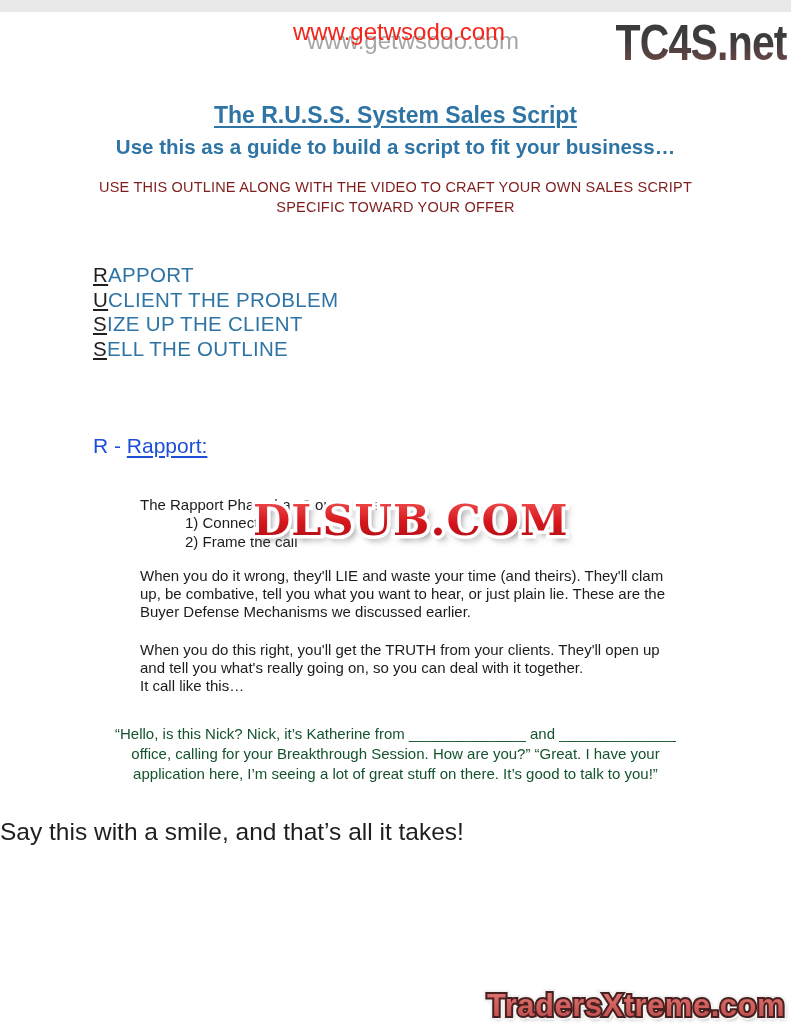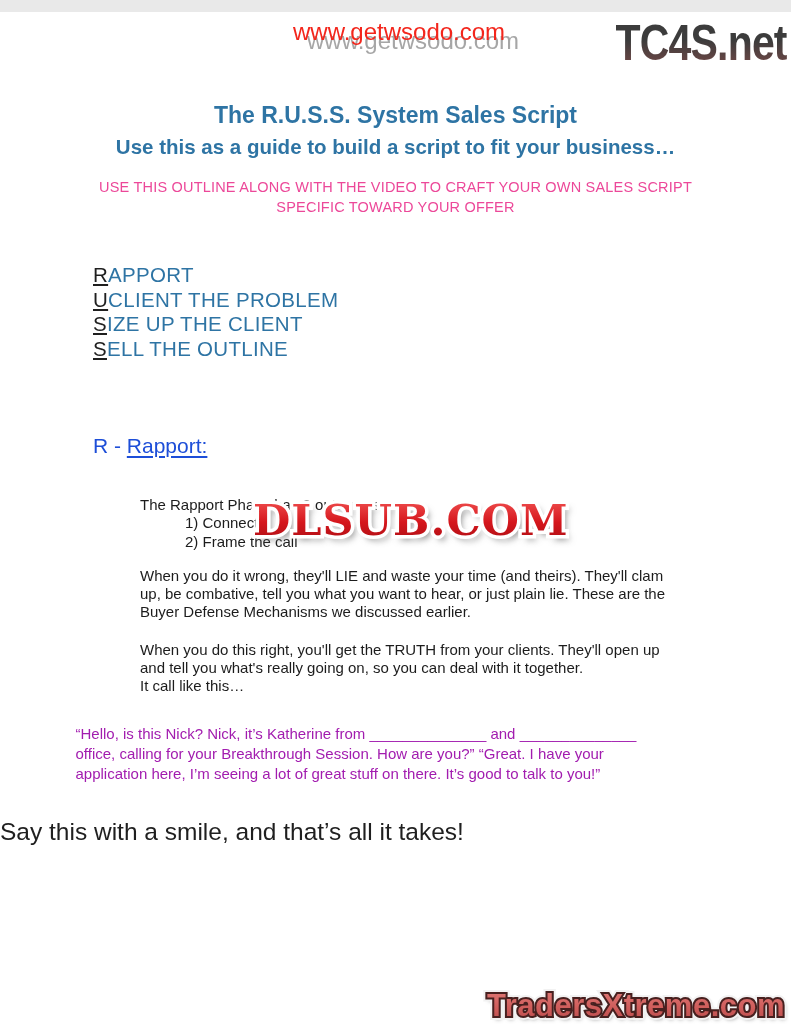--- a/index.html
+++ b/index.html
@@ -22,28 +22,28 @@
     position:absolute;top:2px;right:4px;
     font-size:50px;font-weight:bold;letter-spacing:-1px;
     transform:scaleX(0.82);transform-origin:100% 50%;
     background:linear-gradient(#3c3c3c 45%,#7c4a48 100%);
     -webkit-background-clip:text;background-clip:text;color:transparent;
     white-space:nowrap;
   }
 
   
   .title-block{position:absolute;top:90px;left:0;width:791px;text-align:center;color:#2e74a4;}
-  .doc-title{font-size:23px;font-weight:bold;text-underline-offset:3px;}
+  .doc-title{font-size:23px;font-weight:bold;text-decoration:underline;text-underline-offset:3px;}
   .doc-subtitle{font-size:20.5px;font-weight:bold;margin-top:6px;}
 
   
   .instruction{
     position:absolute;top:165px;left:50%;transform:translateX(-50%);
     width:600px;text-align:center;
-    color:#ec4899;font-size:14.5px;line-height:20px;letter-spacing:0.2px;
+    color:#7f1d1d;font-size:14.5px;line-height:20px;letter-spacing:0.2px;
   }
 
   
   .acronym{position:absolute;top:251px;left:93px;font-size:20.5px;line-height:24.5px;color:#2e74a4;letter-spacing:0.3px;}
   .acronym .initial{color:#1f1f1f;text-decoration:underline;text-underline-offset:2px;}
 
   
   .section-heading{position:absolute;top:422px;left:93px;font-size:21px;font-weight:normal;color:#1d4ed8;}
   .section-heading .underlined{text-decoration:underline;text-underline-offset:3px;}
 
@@ -66,22 +66,22 @@
   }
   .wm-dlsub .fill{
     position:relative;
     background:linear-gradient(#f05050 8%,#d5161c 55%,#a80e14 100%);
     -webkit-background-clip:text;background-clip:text;color:transparent;
   }
 
   
   .quote{
     position:absolute;top:712px;left:50%;transform:translateX(-50%);
-    width:640px;text-align:left;
-    color:#a21caf;font-size:15px;line-height:20px;
+    width:640px;text-align:center;
+    color:#14532d;font-size:15px;line-height:20px;
   }
 
   
   .closing{position:absolute;top:806px;left:0;width:791px;text-align:left;font-size:24.5px;color:#1f1f1f;}
 
   
   .logo-traders{
     position:absolute;top:976px;right:6px;
     font-size:31px;font-weight:bold;letter-spacing:0.5px;
     white-space:nowrap;

